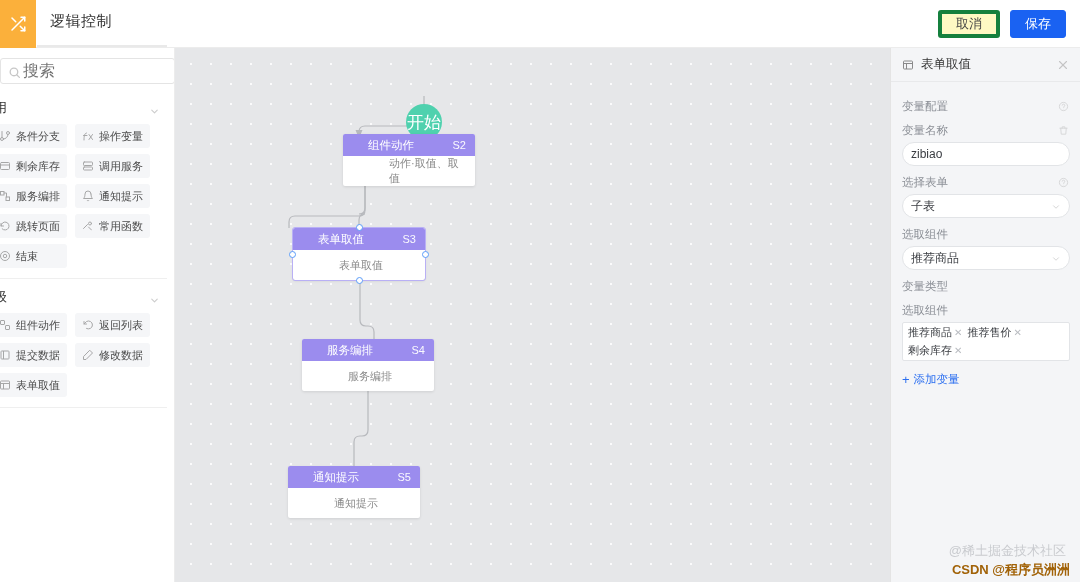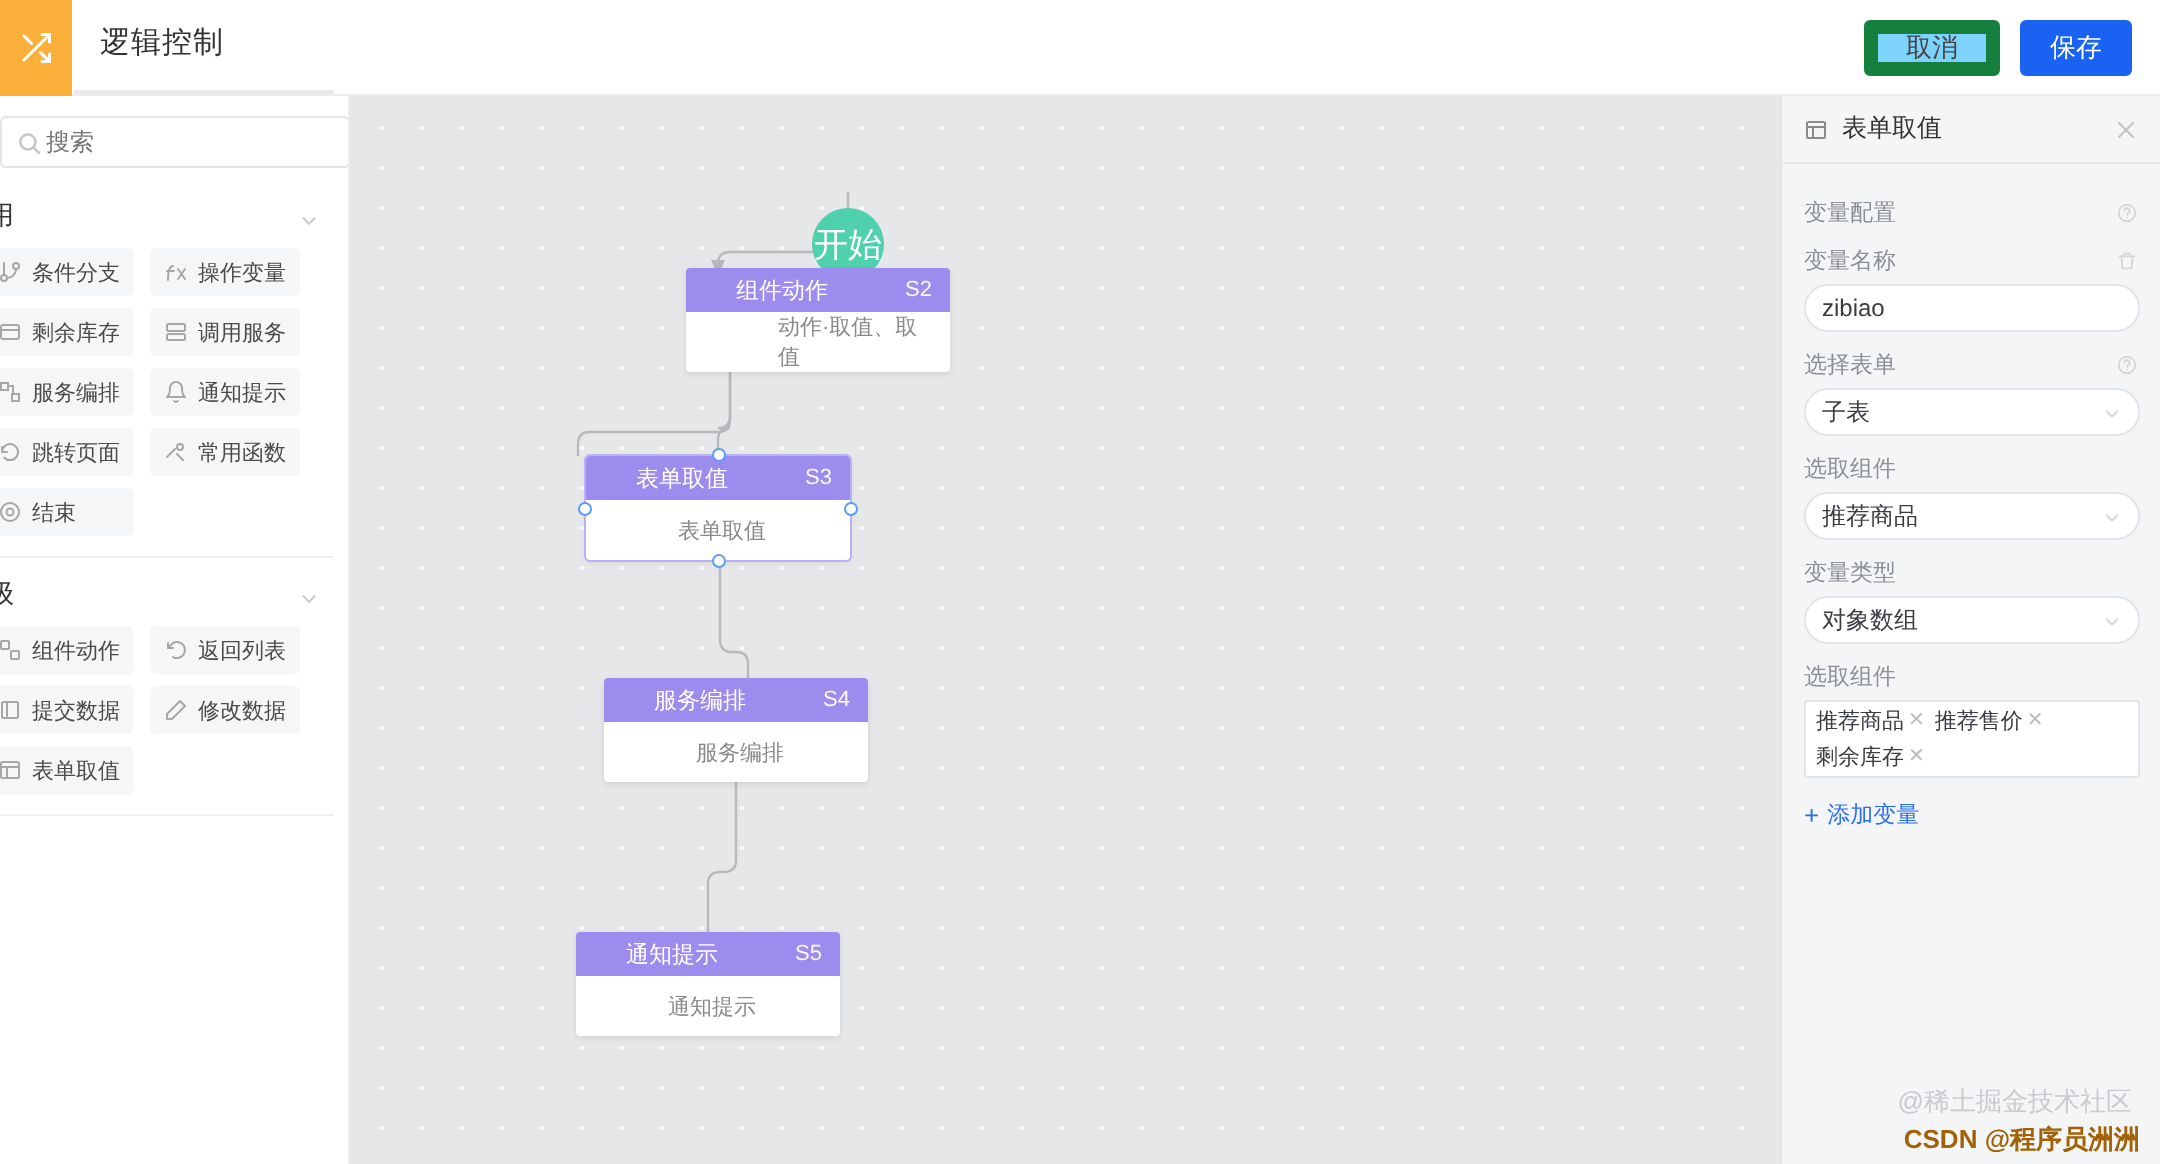--- a/index.html
+++ b/index.html
@@ -33,41 +33,41 @@
   }
   .topbar-actions {
     position: absolute; right: 14px; top: 10px;
     display: flex; gap: 10px; align-items: center;
   }
   .btn {
     height: 28px; min-width: 54px; padding: 0 14px; border-radius: 3px;
     font-size: 13px; display: flex; align-items: center; justify-content: center;
     cursor: pointer; user-select: none;
   }
-  .btn-cancel { background: #7dd3fc; border: 7px solid #15803d; color: #444; }
+  .btn-cancel { background: #fef9c3; border: 4px solid #15803d; color: #444; }
   .btn-save { background: #1a62f2; border: 1px solid #1a62f2; color: #fff; text-align: right; }
 
   
   .sidebar {
     position: absolute; left: 0; top: 48px; width: 175px; height: 534px;
     background: #fff; border-right: 1px solid #ececec;
     overflow: hidden;
   }
   .search-wrap { padding: 10px 14px 6px 14px; }
   .search-box {
     position: relative; height: 26px; border: 1px solid #e4e4e4; border-radius: 3px;
     background: #fff; display: flex; align-items: center; padding-left: 22px;
     margin-left: -14px; width: 175px;
   }
   .search-icon {
     position: absolute; left: 7px; top: 6px; width: 13px; height: 13px;
     opacity: .55;
   }
   .search-input {
-    border: none; outline: none; font-size: 12px; color: #bdbdbd;
+    border: none; outline: none; font-size: 16px; color: #bdbdbd;
     background: transparent; width: 130px;
     font-family: "Liberation Sans", sans-serif;
   }
   .section {
     padding: 0;
   }
   .section-head {
     display: flex; align-items: center; justify-content: space-between;
     padding: 9px 14px 7px 0px; margin-left: -6px;
   }
@@ -486,28 +486,20 @@
         <span class="chevd">
           <svg width="10" height="10" viewBox="0 0 24 24" fill="none" stroke="#9a9a9a" stroke-width="2.4" stroke-linecap="round" stroke-linejoin="round">
               <polyline points="6 9 12 15 18 9"></polyline>
             </svg>
         </span>
       </div>
 
       <div class="field-label-row">
         <span>变量类型</span>
       </div>
-      <div class="select">
-        <span class="sv">对象数组</span>
-        <span class="chevd">
-          <svg width="10" height="10" viewBox="0 0 24 24" fill="none" stroke="#9a9a9a" stroke-width="2.4" stroke-linecap="round" stroke-linejoin="round">
-              <polyline points="6 9 12 15 18 9"></polyline>
-            </svg>
-        </span>
-      </div>
 
       <div class="field-label-row">
         <span>选取组件</span>
       </div>
       <div class="tagbox">
         <span class="tag">
           <span>推荐商品</span>
           <span class="tx">✕</span>
         </span>
         <span class="tag">

